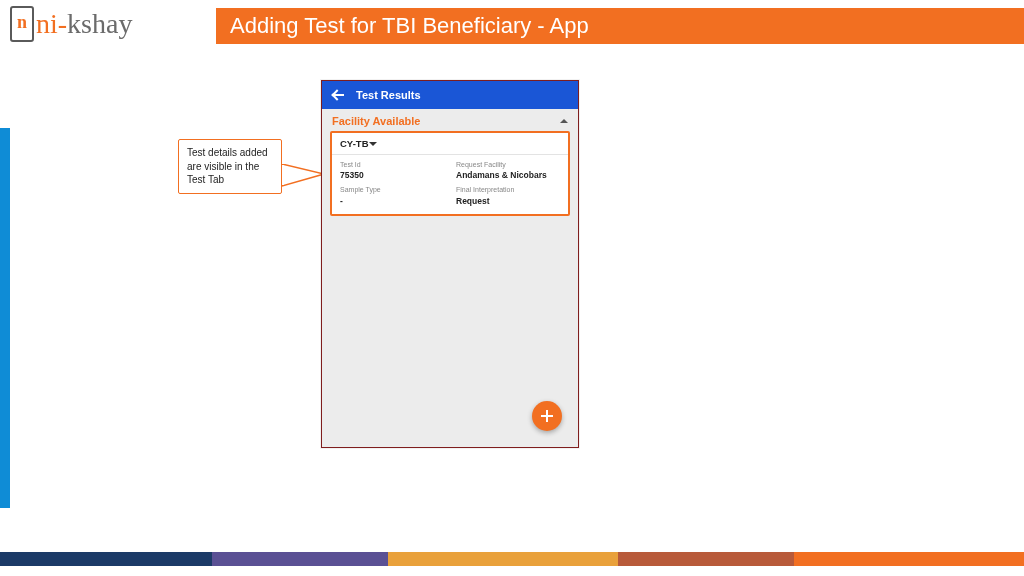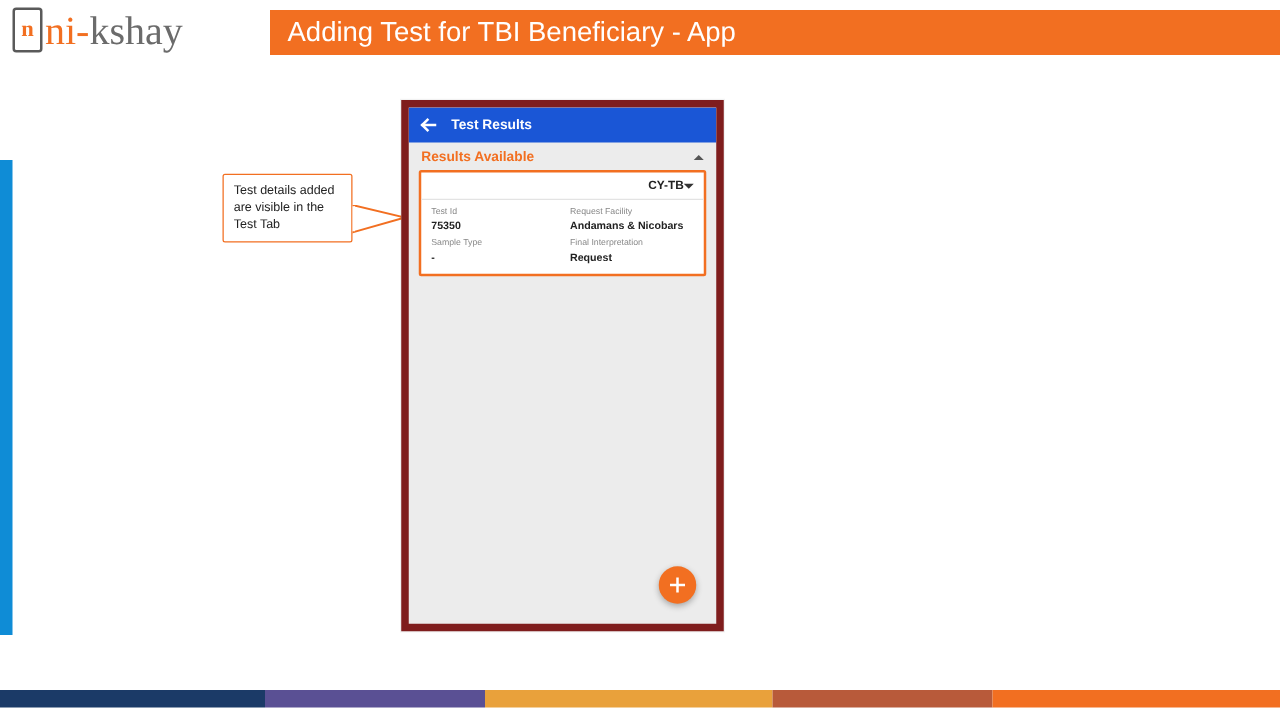--- a/index.html
+++ b/index.html
@@ -49,21 +49,21 @@
     left: 50%;
     top: 50%;
     transform: translate(-50%, -55%);
     color: #f26f21;
     font-family: Georgia, serif;
     font-weight: bold;
     font-size: 18px;
   }
   .logo-text {
     font-family: Georgia, 'Times New Roman', serif;
-    font-size: 32px;
+    font-size: 28px;
     color: #f26f21;
     letter-spacing: 0;
   }
   .logo-text .grey { color: #6b6b6b; }
   .left-accent {
     position: absolute;
     left: 0;
     top: 128px;
     width: 10px;
     height: 380px;
@@ -88,22 +88,22 @@
     top: 164px;
     width: 0;
     height: 0;
   }
   .callout-pointer svg { position: absolute; left: 0; top: 0; }
   .phone {
     position: absolute;
     left: 321px;
     top: 80px;
     width: 258px;
-    height: 425px;
-    border: 6px solid #7f1d1d;
+    height: 368px;
+    border: 1px solid #7f1d1d;
     background: #ececec;
     box-shadow: 0 0 0 1px rgba(0,0,0,.05);
     overflow: hidden;
   }
   .app-bar {
     height: 28px;
     background: #1a56d6;
     display: flex;
     align-items: center;
     padding: 0 10px;
@@ -161,21 +161,21 @@
     color: #888;
   }
   .result-card {
     margin: 2px 8px;
     border: 2px solid #f26f21;
     background: #fff;
     border-radius: 2px;
   }
   .card-head {
     display: flex;
-    justify-content: flex-end;
+    justify-content: flex-start;
     align-items: center;
     padding: 5px 8px;
     border-bottom: 1px solid #e3e3e3;
   }
   .card-title {
     font-weight: 700;
     font-size: 9.5px;
     color: #222;
   }
   .card-grid {
@@ -258,21 +258,21 @@
     <rect x="-2" y="1" width="4" height="20" fill="#ffffff"></rect>
   </svg>
 </div>
 
 <div class="phone">
   <div class="app-bar">
     <span class="back-arrow"></span>
     <span>Test Results</span>
   </div>
   <div class="section-head">
-    <span class="section-title">Results Available</span>
+    <span class="section-title">Facility Available</span>
     <span class="caret up"></span>
   </div>
 
   <div class="result-card">
     <div class="card-head">
       <span class="card-title">CY-TB</span>
       <span class="caret down"></span>
     </div>
     <div class="card-grid">
       <div>

